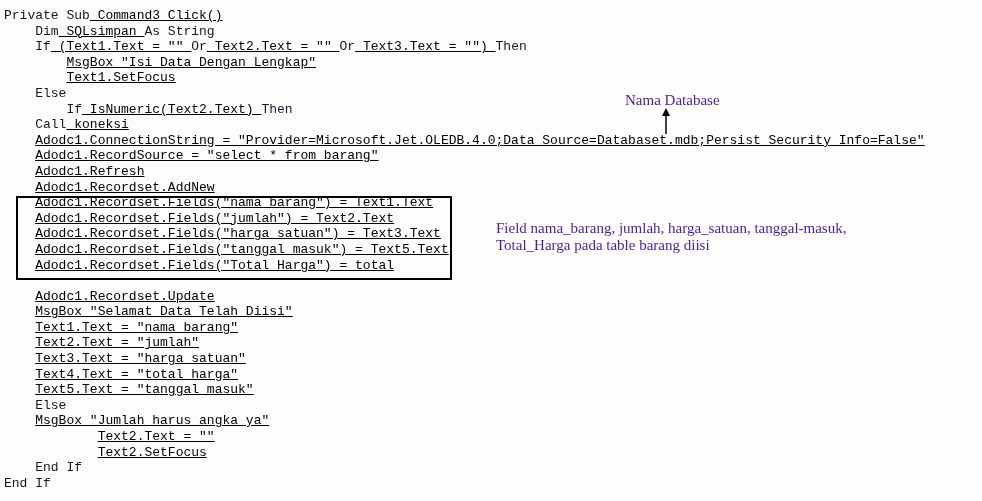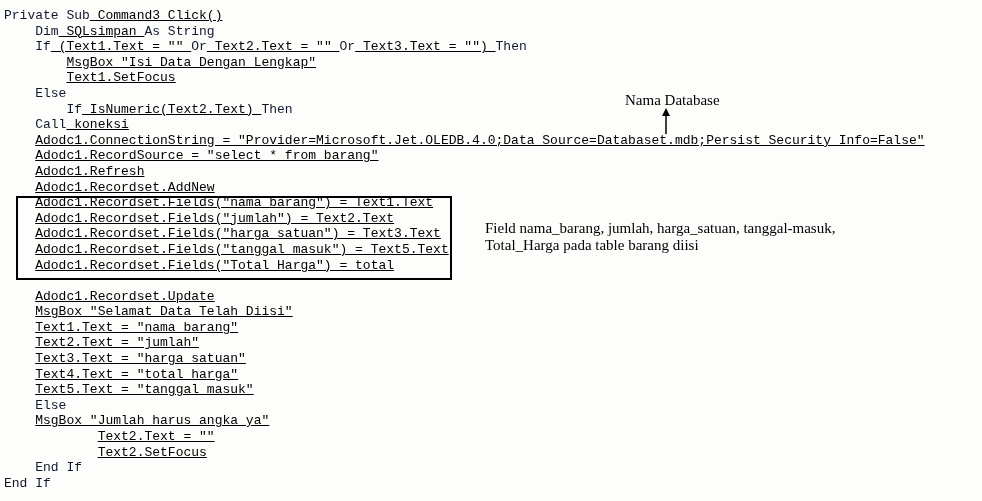--- a/index.html
+++ b/index.html
@@ -22,21 +22,21 @@
     .highlight-box {
       position: absolute;
       border: 2px solid #000;
       background: transparent;
       pointer-events: none;
     }
     .annotation {
       position: absolute;
       font-family: "Times New Roman", Times, serif;
       font-size: 15px;
-      color: #000000;
+      color: #4c1d95;
       white-space: normal;
     }
     .arrow {
       position: absolute;
       pointer-events: none;
     }
   </style>
 </head>
 <body>
 
@@ -46,15 +46,15 @@
 
 <div class="annotation" style="left:625px; top:92px;">
   <span>Nama Database</span>
 </div>
 
 <svg class="arrow" style="left:658px; top:108px; width:20px; height:28px;">
   <line x1="8" y1="26" x2="8" y2="2" stroke="#000" stroke-width="1.5"></line>
   <polygon points="8,0 4,8 12,8" fill="#000"></polygon>
 </svg>
 
-<div class="annotation" style="left:485px; top:220px; width:420px;">
+<div class="annotation" style="left:496px; top:220px; width:420px;">
   <span>Field nama_barang, jumlah, harga_satuan, tanggal-masuk, Total_Harga pada table barang diisi</span>
 </div>
 
 </body></html>

